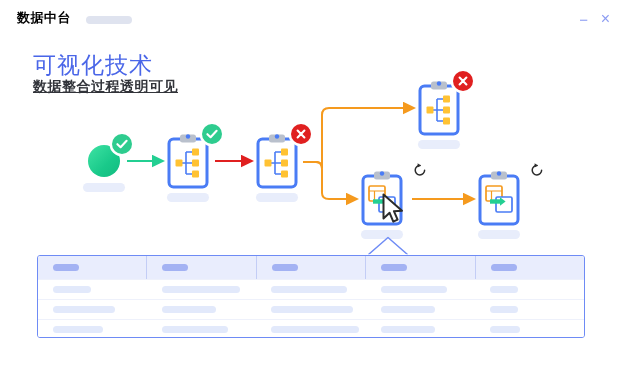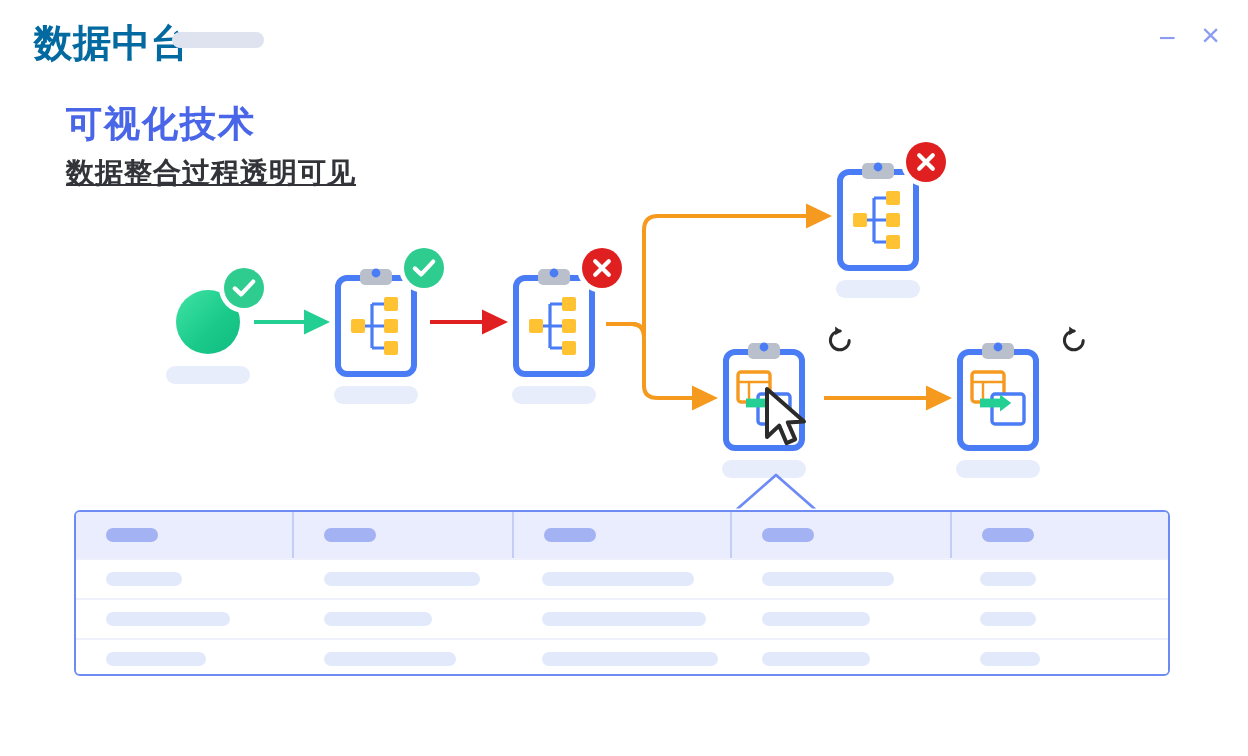--- a/index.html
+++ b/index.html
@@ -21,23 +21,23 @@
 
   
   .titlebar {
     position: absolute;
     left: 0; top: 0;
     width: 624px; height: 36px;
   }
   .app-title {
     position: absolute;
     left: 17px; top: 9px;
-    font-size: 19px;
+    font-size: 13px;
     font-weight: 700;
-    color: #0369a1;
+    color: #000000;
     letter-spacing: 0.5px;
     white-space: nowrap;
   }
   .title-pill {
     position: absolute;
     left: 86px; top: 16px;
     width: 46px; height: 8px;
     border-radius: 4px;
     background: #dfe3ef;
   }
@@ -50,22 +50,22 @@
     cursor: pointer;
     user-select: none;
   }
   .win-min { right: 36px; top: 12px; }
   .win-close { right: 14px; top: 11px; font-size: 16px; }
 
   
   .h-title {
     position: absolute;
     left: 33px; top: 50px;
-    font-size: 18px;
-    font-weight: 700;
+    font-size: 23px;
+    font-weight: 400;
     color: #4a66e8;
     letter-spacing: 1px;
     white-space: nowrap;
   }
   .h-sub {
     position: absolute;
     left: 33px; top: 78px;
     font-size: 14px;
     font-weight: 700;
     color: #32343a;

